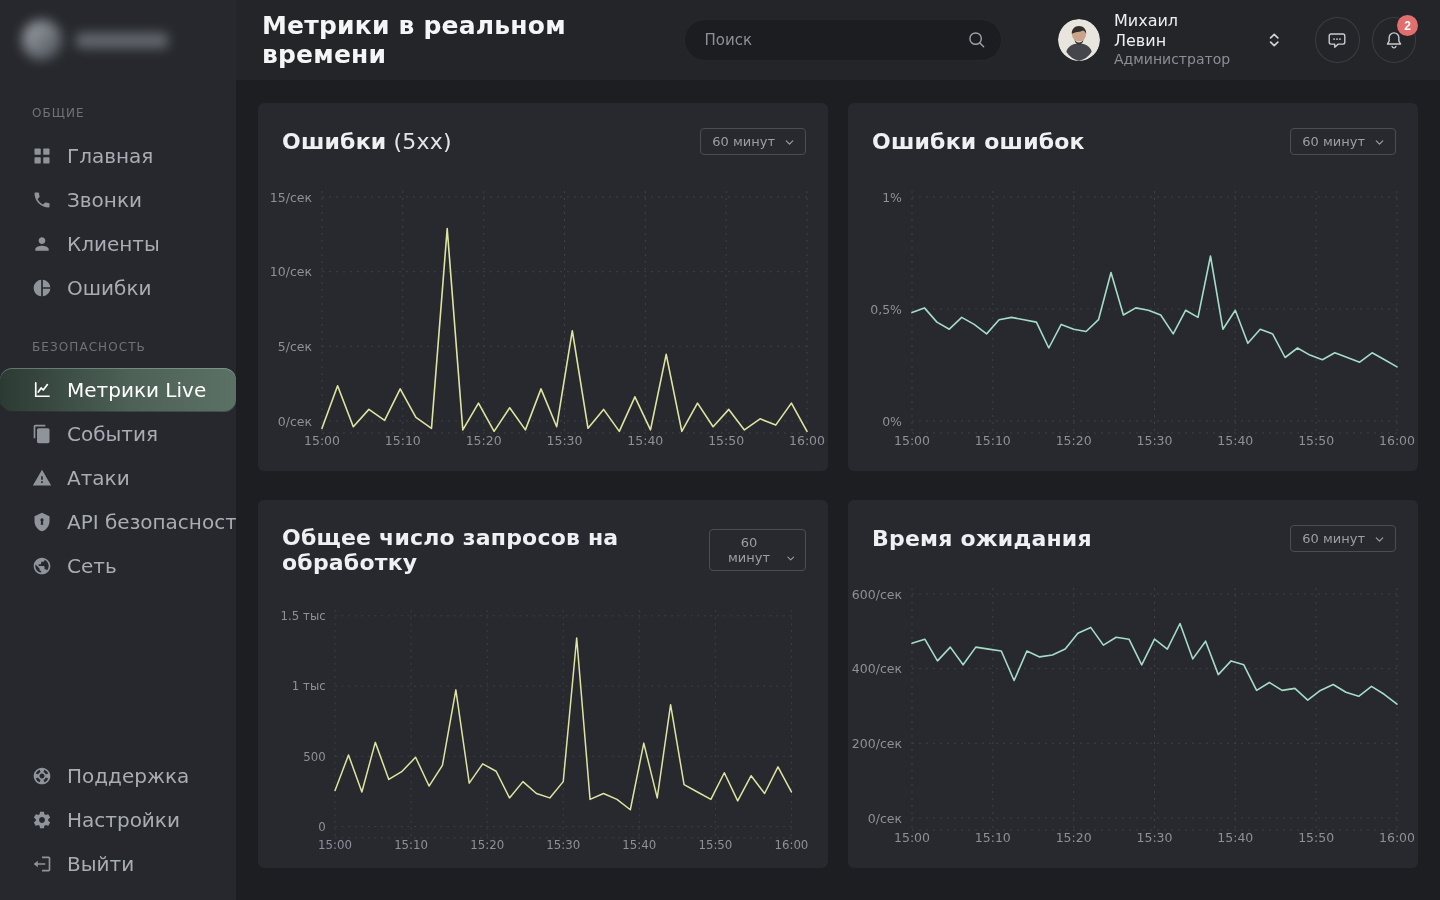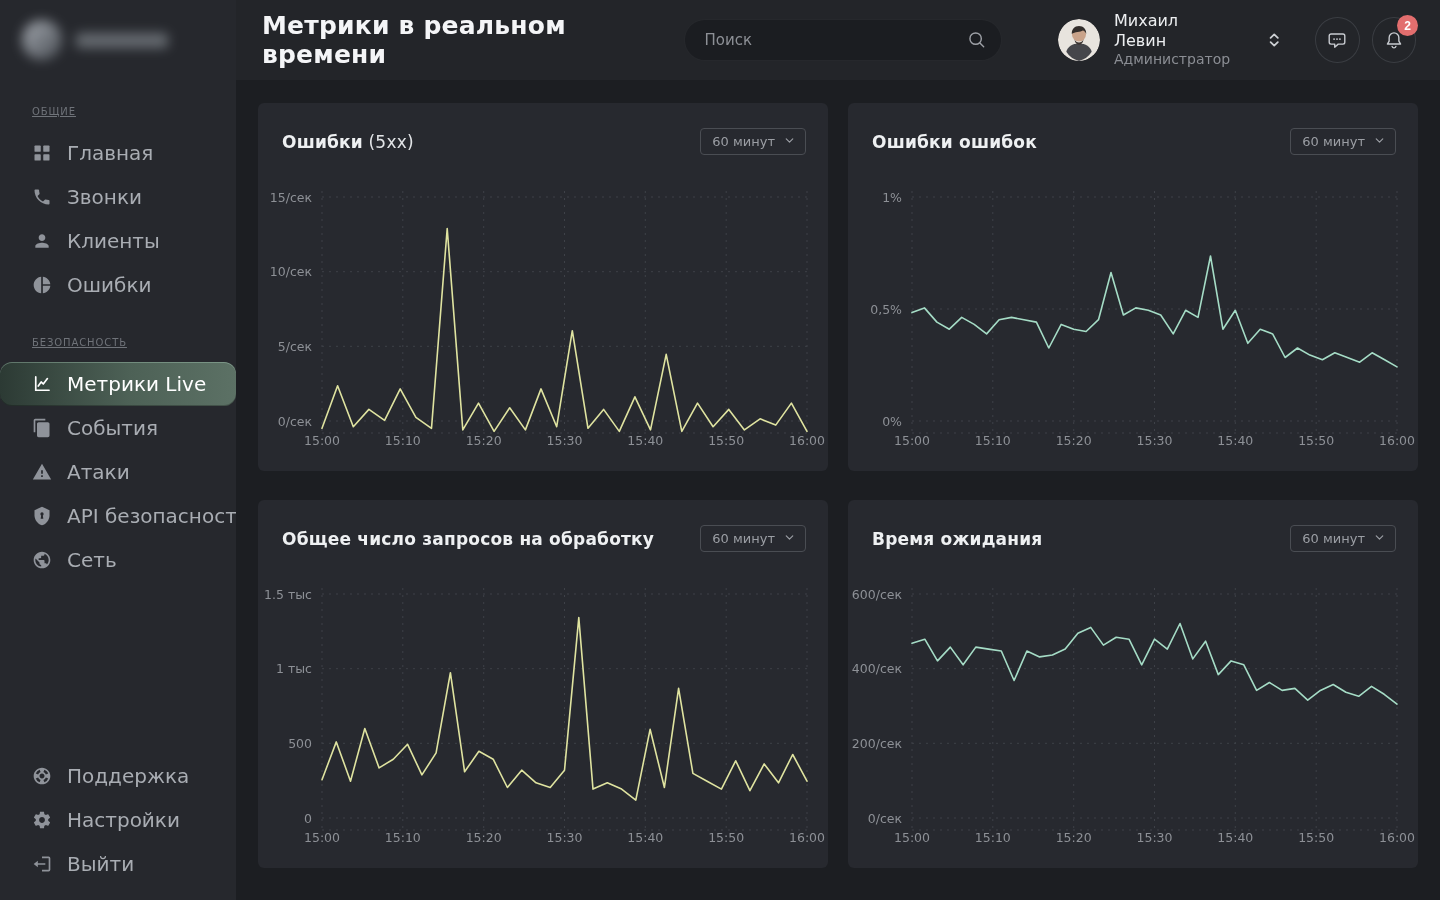--- a/index.html
+++ b/index.html
@@ -13,21 +13,21 @@
   }
   .app { width: 1440px; height: 900px; display: flex; background: #1c1e22; }
 
   
   .sidebar { width: 236px; flex-shrink: 0; background: #26282d; display: flex; flex-direction: column; }
   .logo { height: 80px; display: flex; align-items: center; gap: 14px; padding: 0 22px; filter: blur(6px); opacity: .9; }
   .logo-mark { width: 40px; height: 40px; border-radius: 50%;
     background: linear-gradient(135deg, #b3b8bf 0%, #7a7f86 55%, #4b4f55 100%); }
   .logo-text { width: 92px; height: 15px; border-radius: 4px; background: #6d7278; }
 
-  .nav-section-label { padding: 0 32px; margin: 26px 0 14px; font-size: 10px; letter-spacing: .09em; color: #6f7379; font-weight: 500; text-decoration: underline; }
+  .nav-section-label { padding: 0 32px; margin: 26px 0 14px; font-size: 12px; letter-spacing: .09em; color: #6f7379; font-weight: 500; }
   .nav-section-label.second { margin-top: 30px; }
   .nav-item { height: 44px; display: flex; align-items: center; gap: 15px; padding: 0 32px; font-size: 20px; color: #a9adb3; cursor: pointer; white-space: nowrap; }
   .nav-item .icn { width: 20px; height: 20px; color: #8f939a; flex-shrink: 0; }
   .nav-item.active {
     background: linear-gradient(90deg, #2c3a34 0%, #4d6156 55%, #5c7165 100%);
     color: #ffffff;
     box-shadow: inset 0 1px 0 rgba(170,205,185,.4), inset 0 -1px 0 rgba(0,0,0,.25);
     border-radius: 12px;
   }
   .nav-item.active .icn { color: #ffffff; }
@@ -54,23 +54,23 @@
   .round-btn { position: relative; width: 46px; height: 46px; border-radius: 50%; background: transparent;
     border: 1.5px solid #3a3d42; color: #c9ccd1; margin-left: 12px; cursor: pointer; display: flex; align-items: center; justify-content: center; padding: 0; }
   .round-btn .icn { width: 22px; height: 22px; }
   .badge { position: absolute; top: -3px; right: -3px; min-width: 21px; height: 21px; border-radius: 11px;
     background: #e26e6e; color: #fff; font-size: 12px; font-weight: 700; display: flex; align-items: center; justify-content: center; padding: 0 5px; }
 
   
   .panels { flex: 1; display: grid; grid-template-columns: 570px 570px; grid-auto-rows: 368px; gap: 29px 20px; padding: 23px 22px; background: #1c1e22; }
   .panel { background: #27292f; border-radius: 6px; display: flex; flex-direction: column; overflow: hidden; }
   .panel-head { display: flex; align-items: center; justify-content: space-between; padding: 25px 22px 0 24px; }
-  .panel-title { margin: 0; font-size: 17px; font-weight: 700; color: #eef0f2; letter-spacing: .2px; }
+  .panel-title { margin: 0; font-size: 22px; font-weight: 700; color: #eef0f2; letter-spacing: .2px; }
   .t-suffix { font-weight: 400; color: #e2e4e7; }
-  .range-btn { display: flex; align-items: flex-start; gap: 8px; background: none; border: 1px solid #4a4d53; border-radius: 4px;
+  .range-btn { display: flex; align-items: flex-end; gap: 8px; background: none; border: 1px solid #4a4d53; border-radius: 4px;
     color: #9b9ea4; font-size: 13px; padding: 5px 9px 5px 11px; font-family: inherit; cursor: pointer; }
   .range-btn .icn { width: 13px; height: 13px; color: #9b9ea4; }
   .chart { display: block; width: 570px; height: 288px; margin-top: 22px; }
   .grid-line { stroke: #3e4148; stroke-width: 1; stroke-dasharray: 2 5; fill: none; }
   .tick { fill: #8d9096; font-size: 12.5px; font-family: "DejaVu Sans", "Liberation Sans", sans-serif; }
   .xtick { text-anchor: middle; }
   .ytick { text-anchor: end; }
 </style>
 </head>
 <body>

